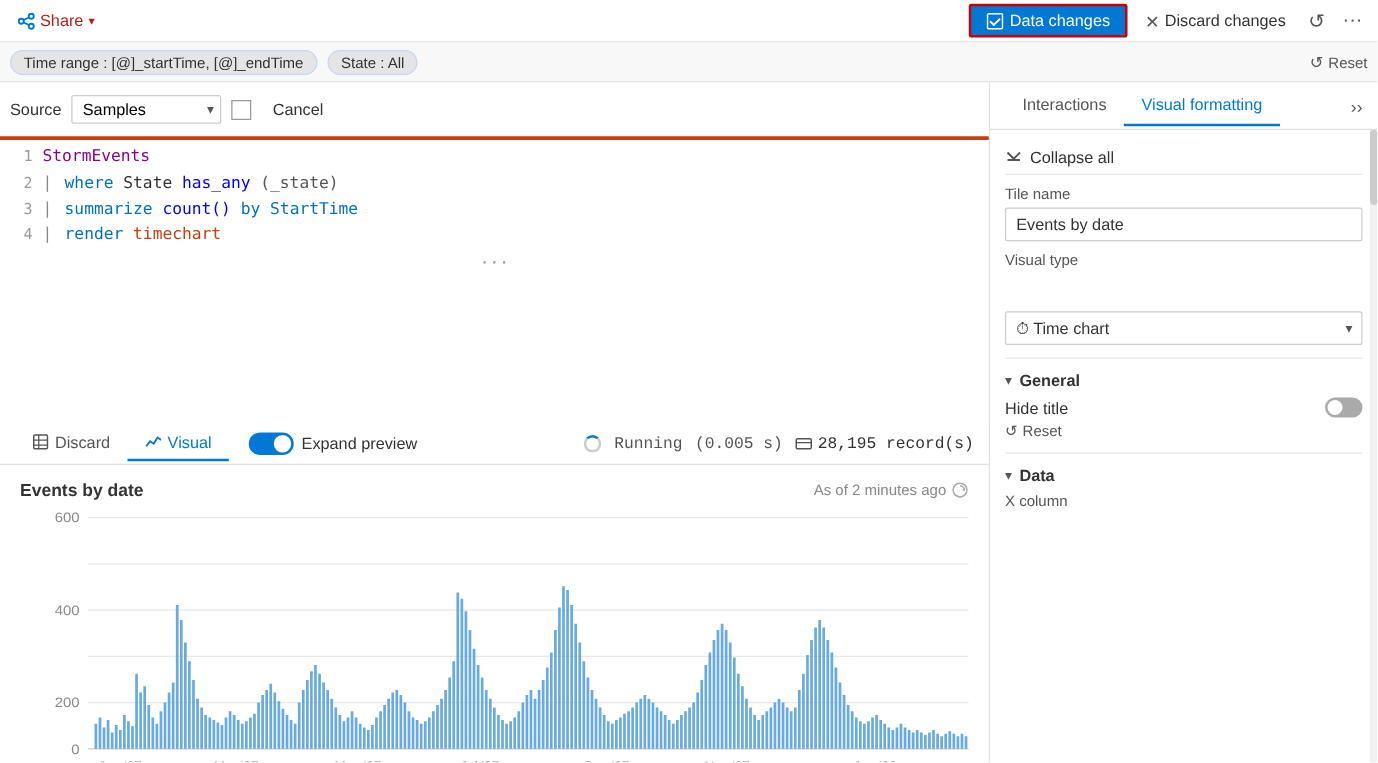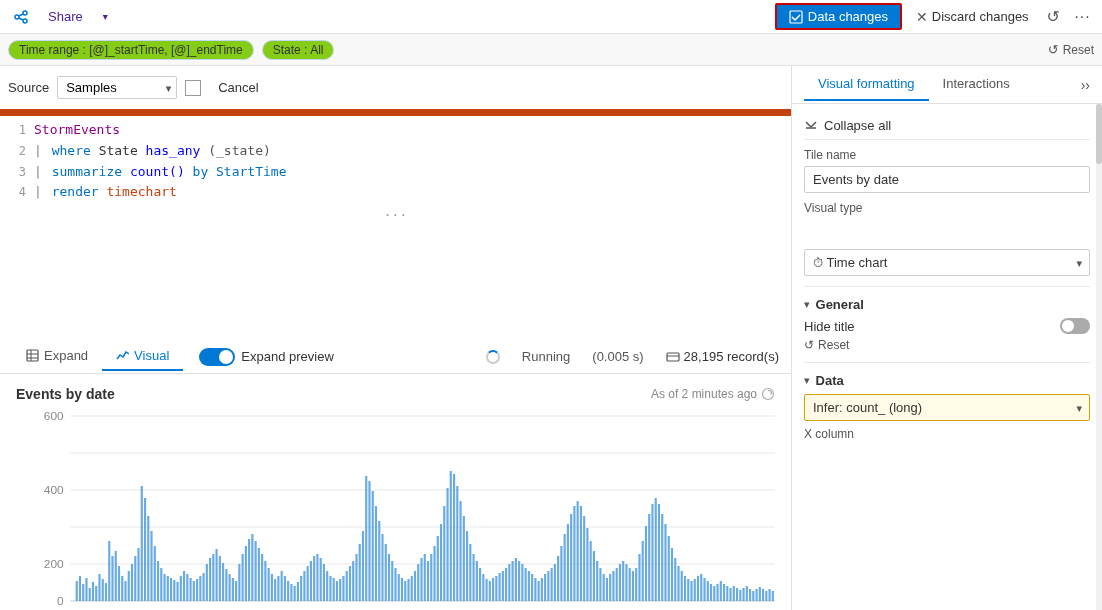--- a/index.html
+++ b/index.html
@@ -7,22 +7,22 @@
 
     
     .top-bar {
       display: flex; align-items: center; justify-content: space-between;
       height: 34px; background: #fff; border-bottom: 1px solid #e0e0e0;
       padding: 0 8px;
     }
     .top-bar-left { display: flex; align-items: center; gap: 4px; }
     .top-bar-right { display: flex; align-items: center; gap: 6px; }
     .share-btn {
-      display: flex; align-items: center; gap: 20px;
-      color: #4c1d95; cursor: pointer; font-size: 13px; background: none; border: none; padding: 4px 6px;
+      display: flex; align-items: center; gap: 4px;
+      color: #b91c1c; cursor: pointer; font-size: 13px; background: none; border: none; padding: 4px 6px;
     }
     .apply-btn {
       display: flex; align-items: center; gap: 5px;
       background: #0078d4; color: #fff; border: 2px solid #cc0000;
       padding: 4px 12px; cursor: pointer; font-size: 13px; border-radius: 2px;
     }
     .discard-btn {
       display: flex; align-items: center; gap: 4px;
       color: #333; background: none; border: none; cursor: pointer; font-size: 13px; padding: 4px 8px;
     }
@@ -30,41 +30,41 @@
       background: none; border: none; cursor: pointer; color: #555; font-size: 16px; padding: 4px;
     }
 
     
     .filter-bar {
       display: flex; align-items: center; justify-content: space-between;
       height: 32px; background: #f8f8f8; border-bottom: 1px solid #e0e0e0; padding: 0 8px;
     }
     .filter-left { display: flex; align-items: center; gap: 8px; }
     .filter-tag {
-      background: #84cc16; border: 1px solid #c5d5f5; border-radius: 12px;
+      background: #e5e5e5; border: 1px solid #c5d5f5; border-radius: 12px;
       padding: 2px 10px; font-size: 12px; color: #333; cursor: pointer;
     }
     .reset-btn {
       display: flex; align-items: center; gap: 4px;
       color: #555; background: none; border: none; cursor: pointer; font-size: 12px;
     }
 
     
     .main-area {
       display: flex; height: calc(610px - 34px - 32px);
     }
 
     
     .left-panel {
       flex: 1; display: flex; flex-direction: column; border-right: 1px solid #e0e0e0; min-width: 0;
     }
 
     
     .editor-area {
-      background: #fff; border-bottom: 7px solid #c2410c; padding: 6px 0;
+      background: #fff; border-bottom: 3px solid #c2410c; padding: 6px 0;
       display: flex; align-items: flex-start; gap: 8px;
     }
     .source-bar {
       display: flex; align-items: center; gap: 8px; padding: 4px 12px 4px 8px;
     }
     .source-label { font-size: 13px; color: #333; font-weight: 500; }
     .source-select {
       border: 1px solid #ccc; background: #fff; padding: 3px 24px 3px 8px;
       font-size: 13px; cursor: pointer; appearance: none; border-radius: 2px; position: relative;
       min-width: 120px;
@@ -106,21 +106,21 @@
     }
     .toggle-switch {
       width: 36px; height: 18px; background: #0078d4; border-radius: 9px;
       position: relative; cursor: pointer;
     }
     .toggle-switch::after {
       content: ''; position: absolute; right: 2px; top: 2px;
       width: 14px; height: 14px; background: #fff; border-radius: 50%;
     }
     .expand-label { font-size: 13px; color: #333; }
-    .running-area { display: flex; align-items: flex-end; gap: 22px; margin-left: auto; }
+    .running-area { display: flex; align-items: flex-end; gap: 10px; margin-left: auto; font-family: Liberation Mono, monospace; }
     .running-spinner {
       width: 14px; height: 14px; border: 2px solid #ccc; border-top-color: #0078d4;
       border-radius: 50%; animation: spin 1s linear infinite; display: inline-block;
     }
     @keyframes spin { to { transform: rotate(360deg); } }
     .running-label { font-size: 13px; color: #555; }
     .records-label { display: flex; align-items: center; gap: 4px; font-size: 13px; color: #333; }
 
     
     .chart-panel {
@@ -298,21 +298,21 @@
     </div>
 
     <div class="tabs-bar">
       <div class="tab">
         <svg width="13" height="13" viewBox="0 0 13 13">
           <rect x="1" y="1" width="11" height="11" rx="1" fill="none" stroke="#555" stroke-width="1.2"></rect>
           <line x1="1" y1="5" x2="12" y2="5" stroke="#555" stroke-width="1"></line>
           <line x1="1" y1="9" x2="12" y2="9" stroke="#555" stroke-width="1"></line>
           <line x1="5" y1="1" x2="5" y2="12" stroke="#555" stroke-width="1"></line>
         </svg>
-        <span>Expand</span>
+        <span>Discard</span>
       </div>
       <div class="tab active">
         <svg width="13" height="13" viewBox="0 0 13 13">
           <polyline points="1,10 4,6 7,8 10,3 13,5" fill="none" stroke="#0078d4" stroke-width="1.5"></polyline>
         </svg>
         <span>Visual</span>
       </div>
       <div class="expand-area">
         <div class="toggle-switch"></div>
         <span class="expand-label">Expand preview</span>
@@ -600,25 +600,25 @@
             <rect x="697" y="185" width="2" height="10"></rect>
           </g>
         </svg>
       </div>
 
     </div>
   </div>
 
   <div class="right-panel" style="position:relative;">
     <div class="right-tabs">
+      <div class="right-tab">
+        <span>Interactions</span>
+      </div>
       <div class="right-tab active">
         <span>Visual formatting</span>
-      </div>
-      <div class="right-tab">
-        <span>Interactions</span>
       </div>
       <span class="right-tab-chevron">››</span>
     </div>
 
     <div class="right-content">
       
       <div class="collapse-all-row">
         <svg width="14" height="14" viewBox="0 0 14 14">
           <line x1="2" y1="4" x2="7" y2="9" stroke="#555" stroke-width="1.5"></line>
           <line x1="7" y1="9" x2="12" y2="4" stroke="#555" stroke-width="1.5"></line>
@@ -655,25 +655,20 @@
         <span>Reset</span>
       </button>
 
       <hr class="section-divider">
 
       
       <div class="section-header">
         <span class="chevron-down">▾</span>
         <span class="section-header-label">Data</span>
       </div>
-      <div class="y-col-select-wrap">
-        <select class="y-col-select">
-          <option>Infer: count_ (long)</option>
-        </select>
-      </div>
       <div class="subsection-label">X column</div>
     </div>
 
     <div class="scrollbar-track">
       <div class="scrollbar-thumb"></div>
     </div>
   </div>
 </div>
 
 </body></html>

